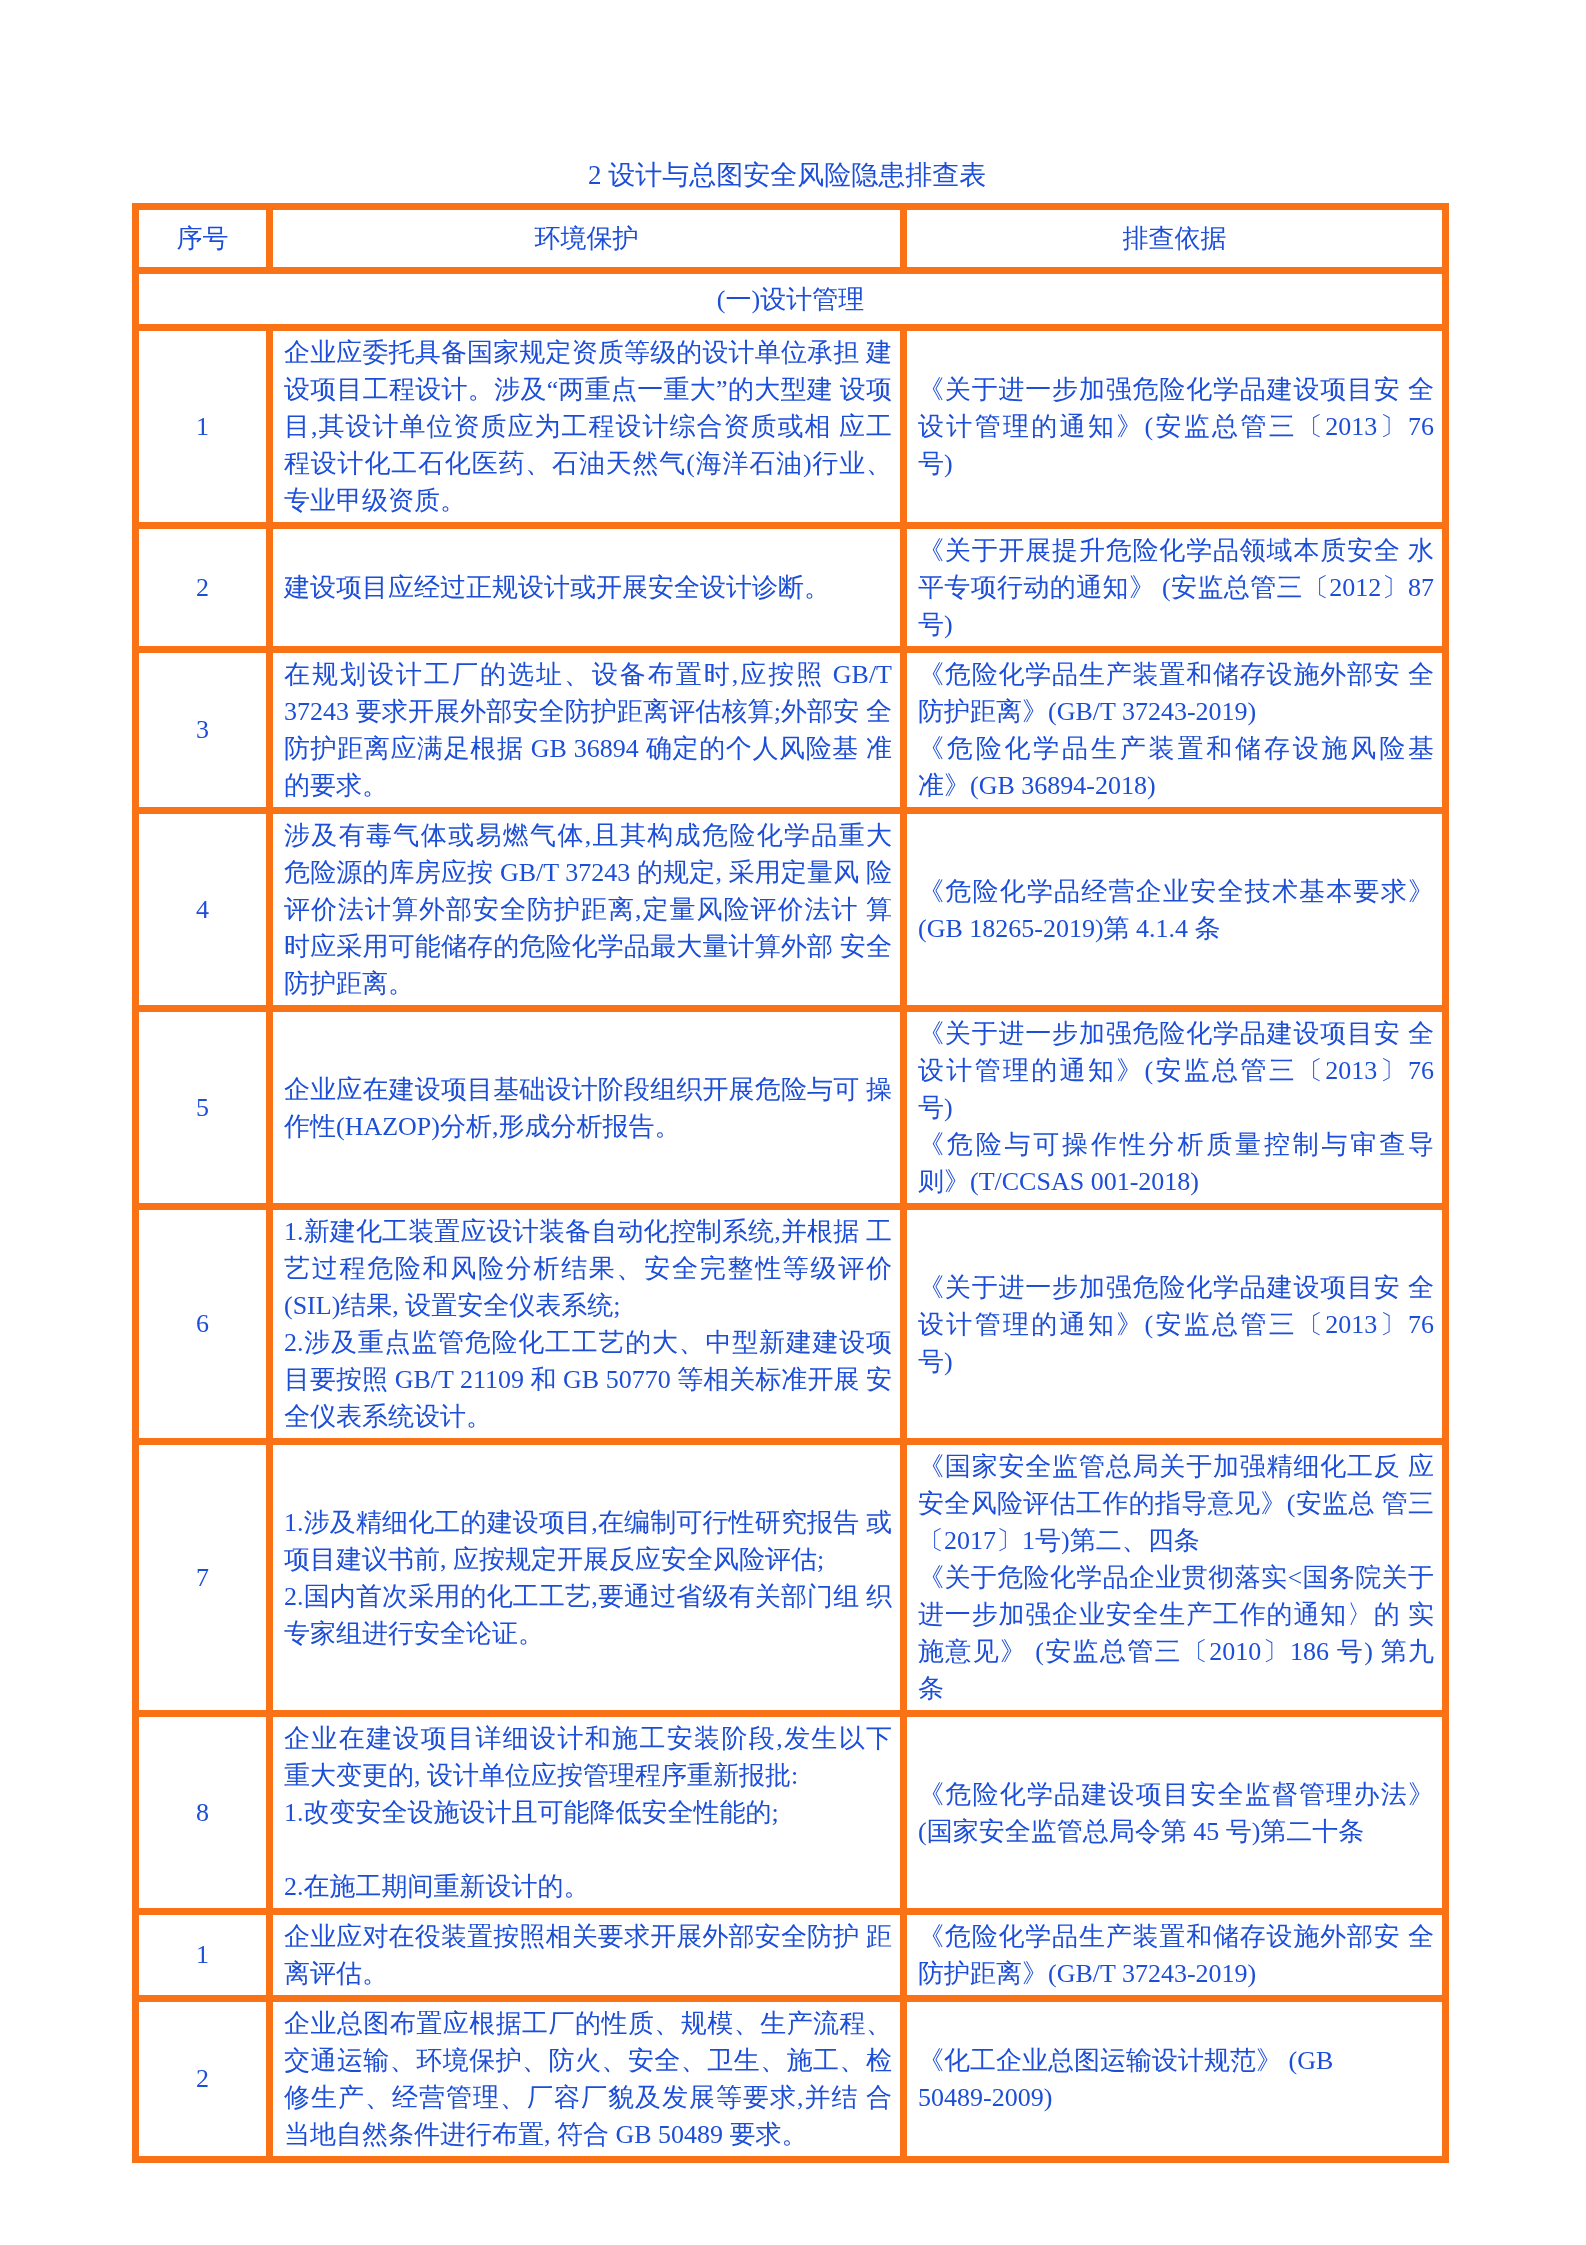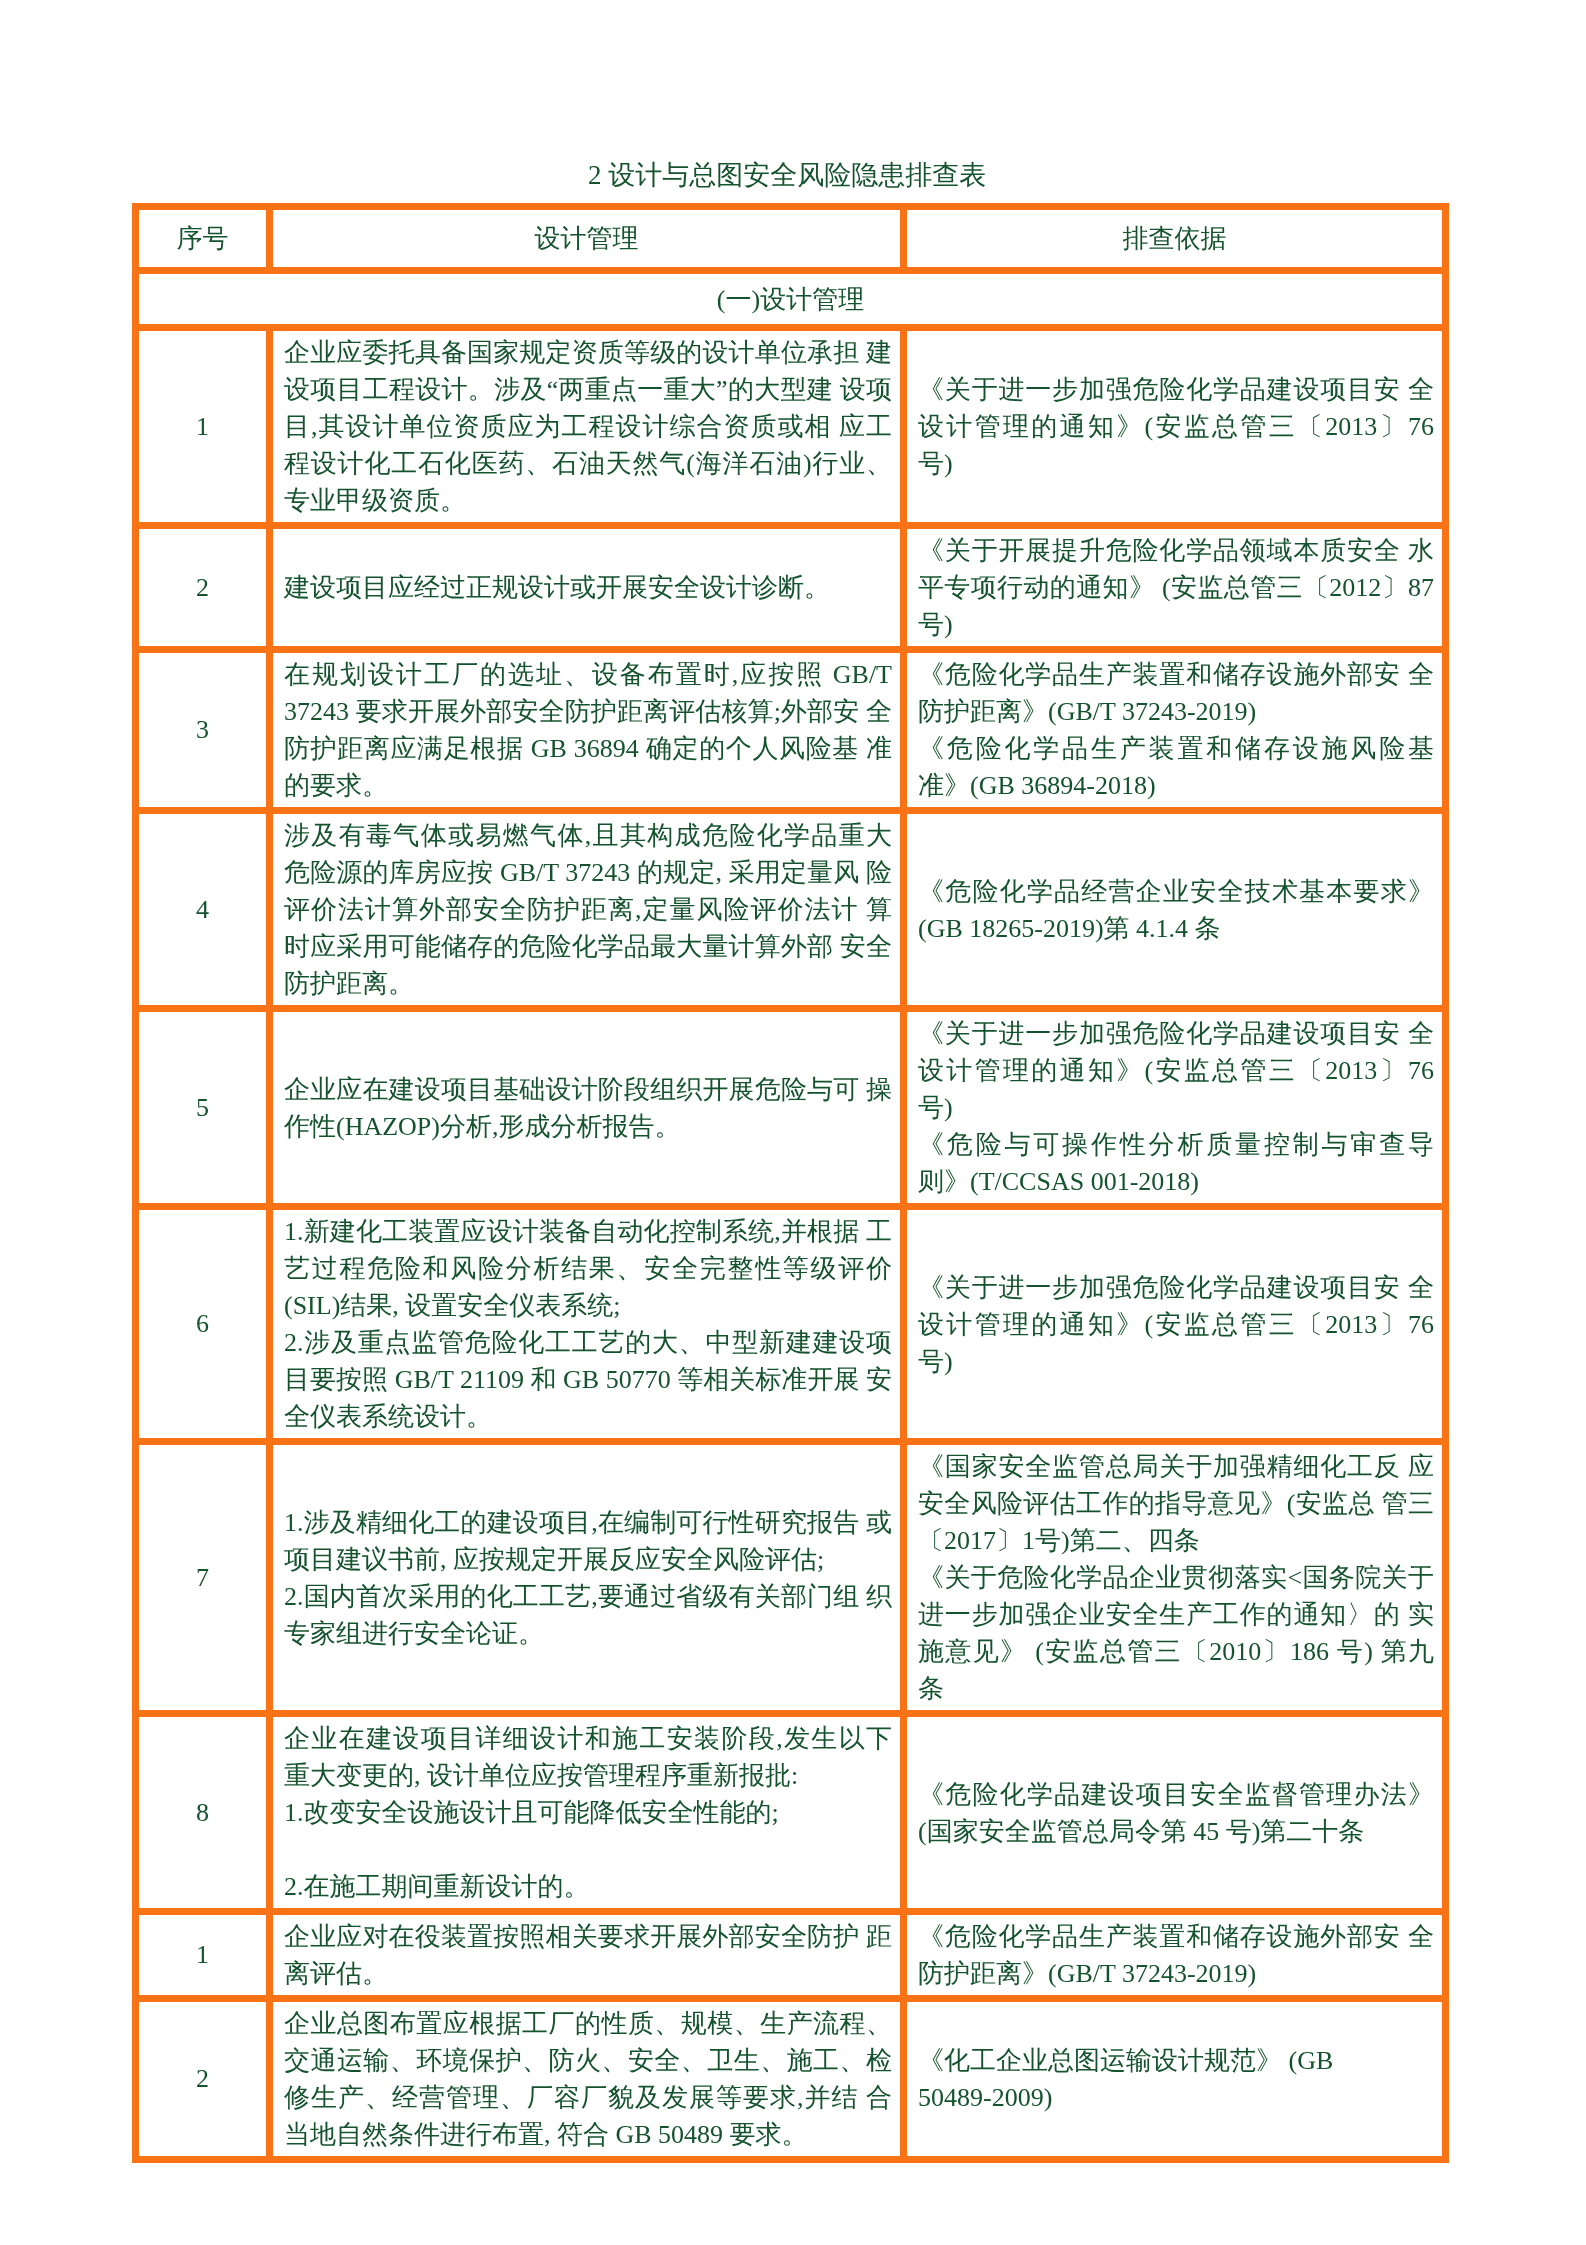--- a/index.html
+++ b/index.html
@@ -1,21 +1,21 @@
 <!DOCTYPE html>
 <html><head>
 <meta charset="utf-8">
 <style>
   html,body{margin:0;padding:0;background:#ffffff;}
   .page{
     position:relative;
     width:1586px;
     height:2245px;
     background:#ffffff;
-    color:#14532d;
+    color:#1d4ed8;
     font-family:"Liberation Serif","DejaVu Serif",serif;
   }
   .doc-title{
     position:absolute;
     left:132px; top:158px; width:1310px;
     text-align:center;
     font-size:27px;
     line-height:34px;
     white-space:pre;
   }
@@ -61,21 +61,21 @@
 
   <table class="checklist">
     <colgroup>
       <col style="width:134px">
       <col style="width:634px">
       <col style="width:542px">
     </colgroup>
     <thead>
       <tr class="header-row">
         <th class="col-header">序号</th>
-        <th class="col-header">设计管理</th>
+        <th class="col-header">环境保护</th>
         <th class="col-header">排查依据</th>
       </tr>
     </thead>
     <tbody id="table-body">
         <tr style="height: 57px;">
           <td colspan="3" class="section-cell">(一)设计管理</td>
         </tr>
         <tr style="height: 187px;">
           <td class="cell-index">1</td>
           <td class="cell-content">企业应委托具备国家规定资质等级的设计单位承担 建设项目工程设计。涉及“两重点一重大”的大型建 设项目,其设计单位资质应为工程设计综合资质或相 应工程设计化工石化医药、石油天然气(海洋石油)行业、专业甲级资质。</td>

